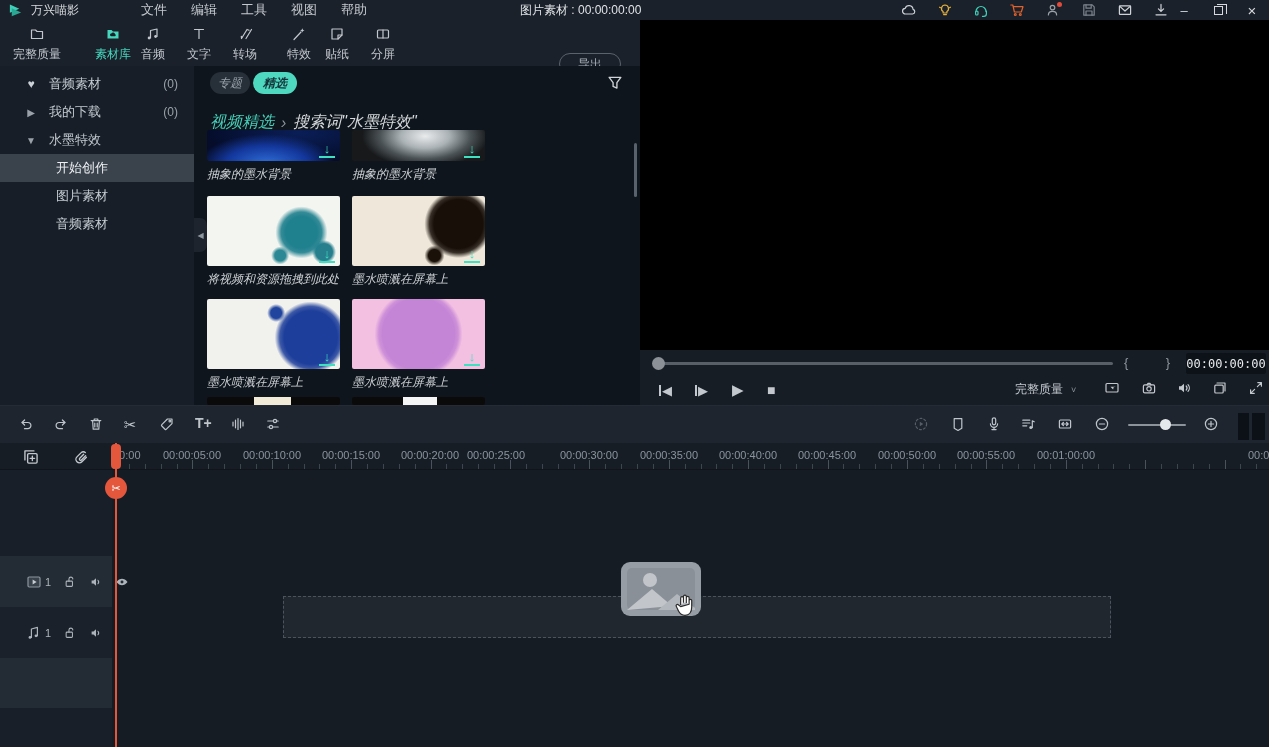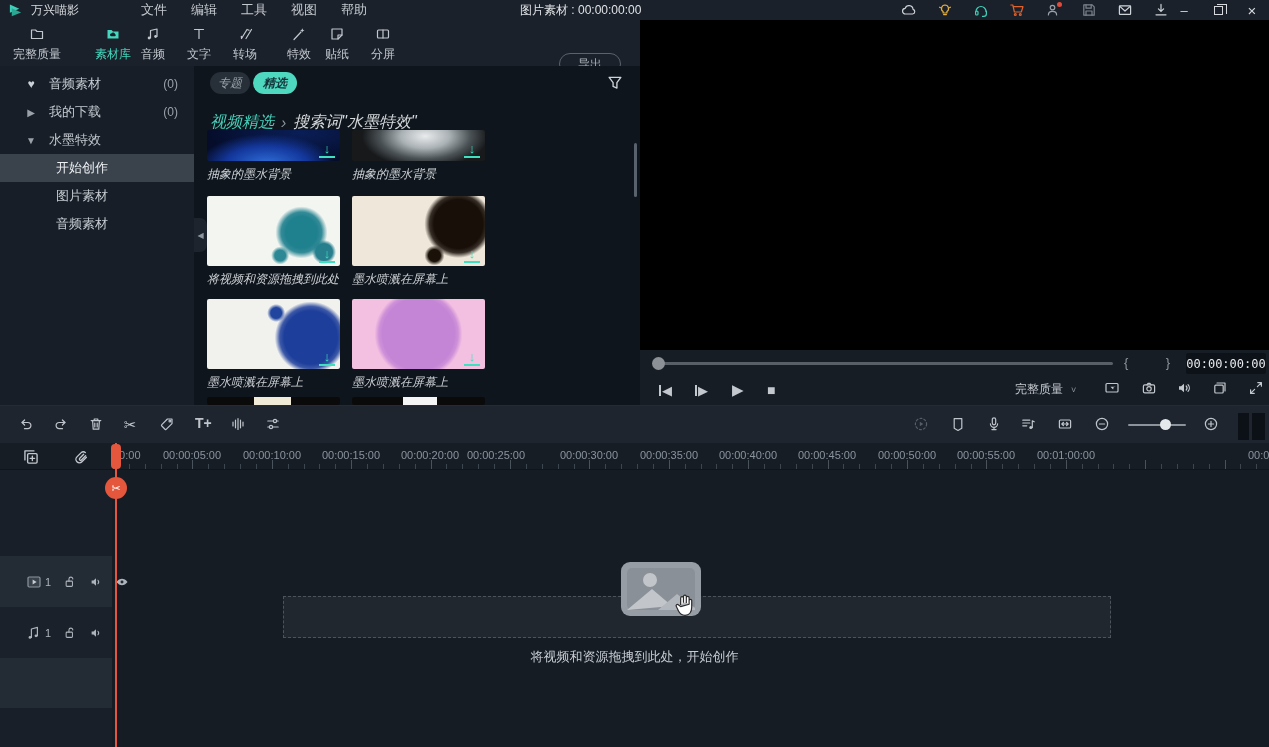--- a/index.html
+++ b/index.html
@@ -649,18 +649,17 @@
   <svg class="drop-img" viewBox="0 0 82 56">
     <rect x="1" y="1" width="80" height="54" rx="9" fill="#979da4"></rect>
     <rect x="7" y="7" width="68" height="42" rx="5" fill="#8a9097"></rect>
     <circle cx="30" cy="19" r="7" fill="#c2c6cb"></circle>
     <path d="M7 49 32 28l20 17z" fill="#c2c6cb"></path>
     <path d="M38 49 57 33l18 14v2z" fill="#b2b7bd"></path>
   </svg>
   <svg class="hand-cursor" viewBox="0 0 20 24">
     <path d="M6 11V4.7a1.3 1.3 0 0 1 2.6 0V9m0 0V3.2a1.3 1.3 0 0 1 2.6 0V9m0 .3V4.4a1.3 1.3 0 0 1 2.6 0V10m0 .4V7a1.2 1.2 0 0 1 2.4 0v6c0 4.4-2.2 7.6-6.2 7.6-3 0-4.6-1.2-6-4l-2.1-4.3c-.6-1.2.9-2.3 1.9-1.5L6 12.6z" fill="#ffffff" stroke="#2a2a2a" stroke-width="1.1" stroke-linejoin="round"></path>
   </svg>
-  <div class="drop-hint">将视频和资源拖拽到此处，开始创作</div>
 
   <div class="playhead-line"></div>
   <div class="playhead-handle"></div>
   <div class="playhead-badge">✂</div>
 </div>
 
 </body></html>

